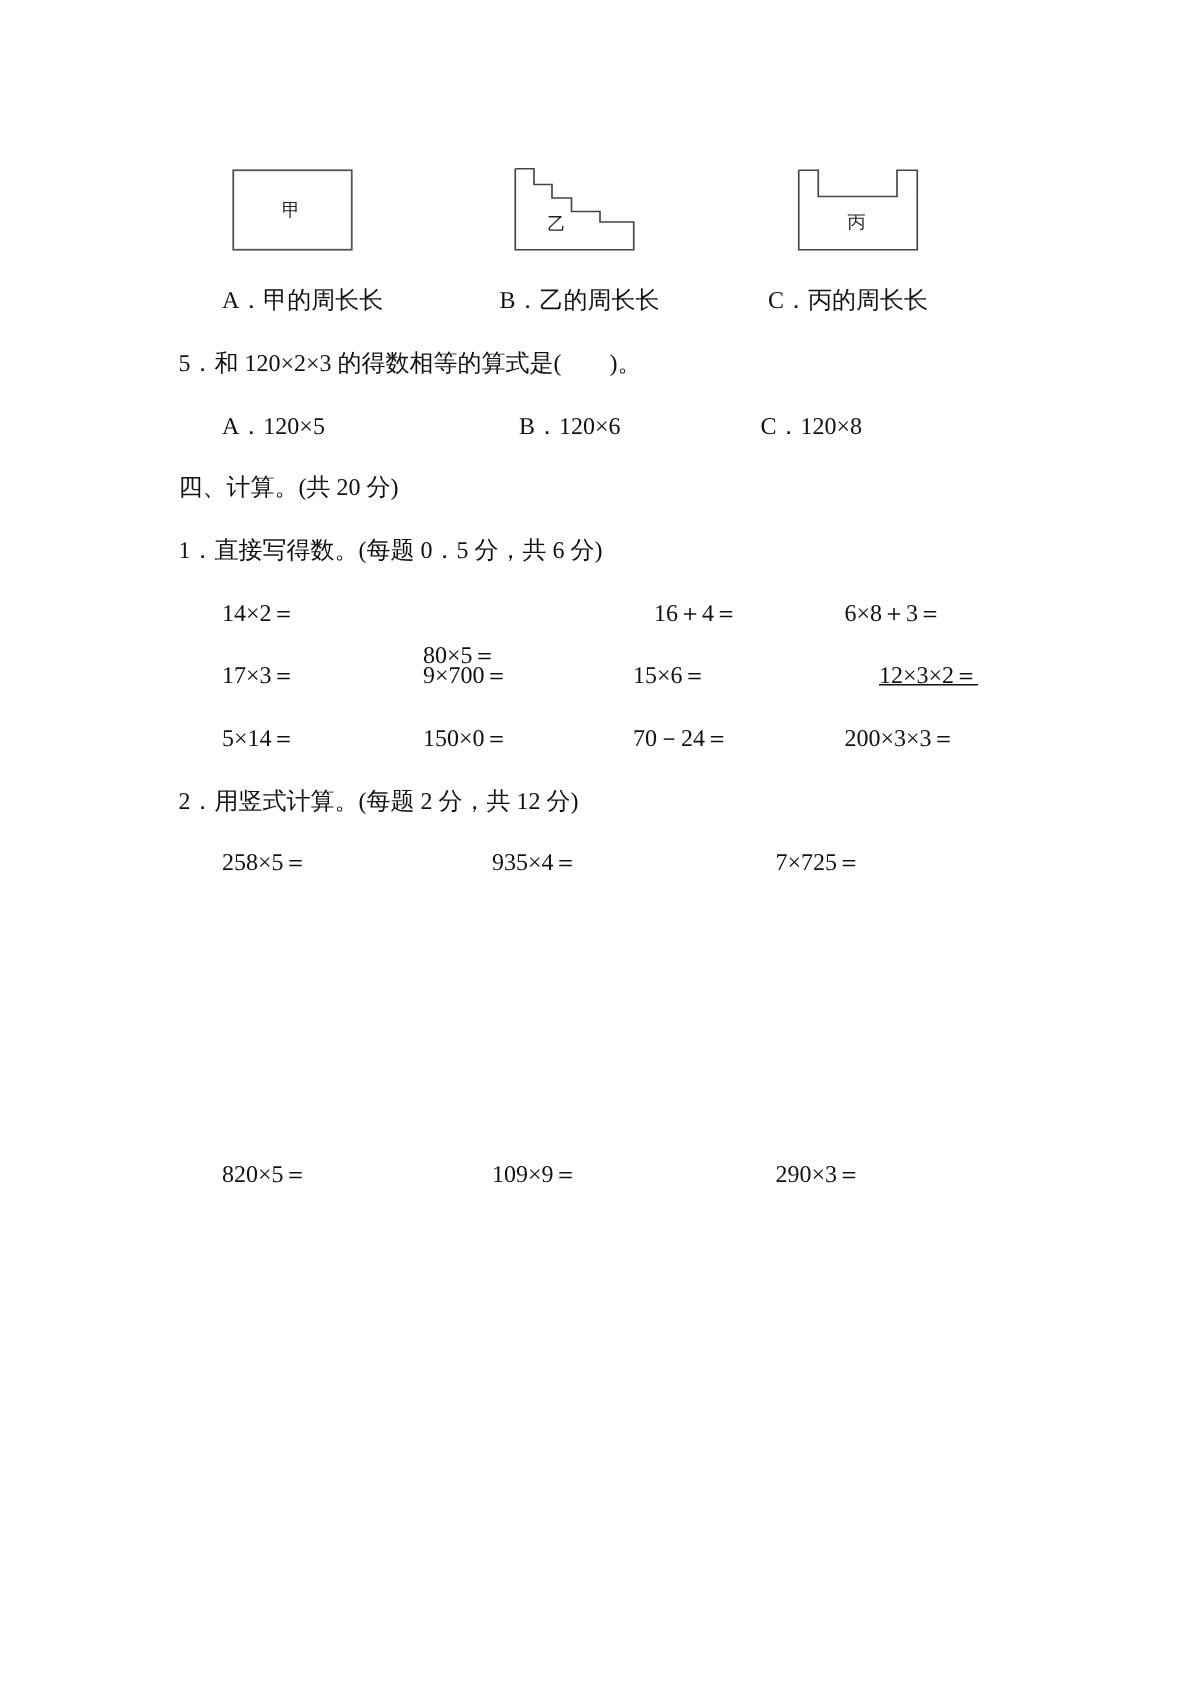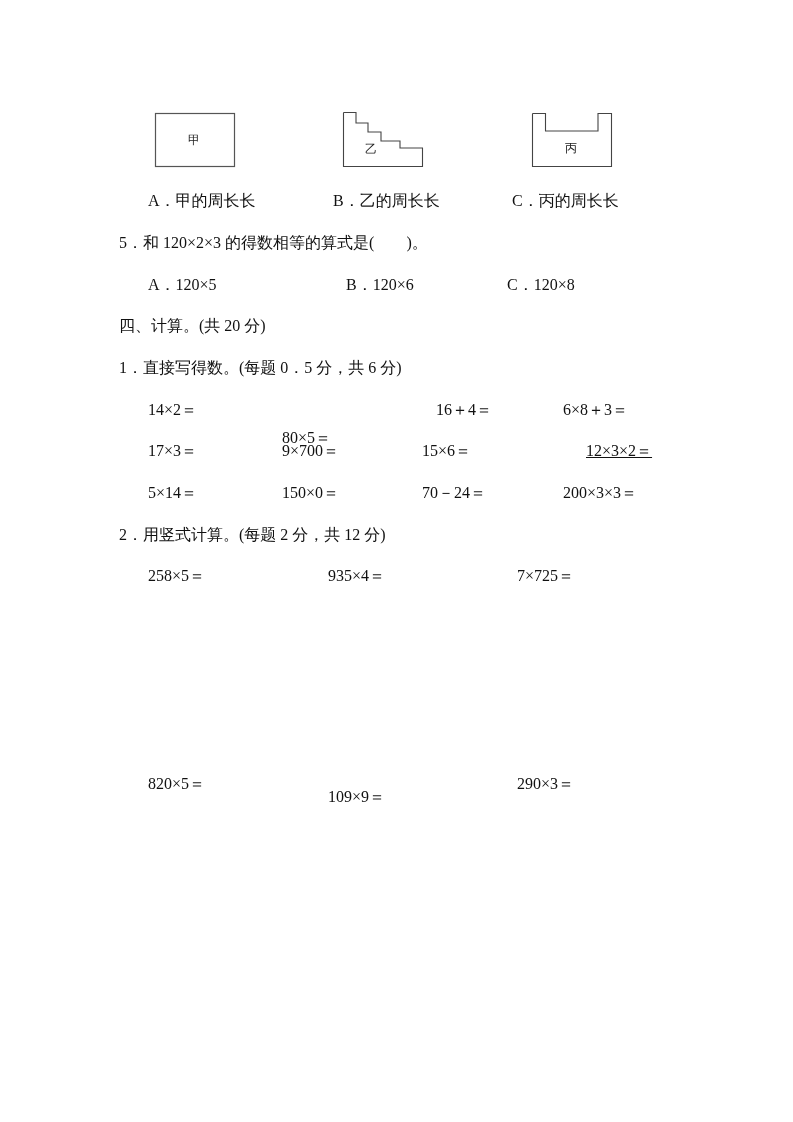--- a/index.html
+++ b/index.html
@@ -92,14 +92,14 @@
 <div class="abs" style="left:422px; top:483px;">70－24＝</div>
 <div class="abs" style="left:563px; top:483px;">200×3×3＝</div>
 
 <div class="abs" style="left:119px; top:525px;">2．用竖式计算。(每题 2 分，共 12 分)</div>
 
 <div class="abs" style="left:148px; top:566px;">258×5＝</div>
 <div class="abs" style="left:328px; top:566px;">935×4＝</div>
 <div class="abs" style="left:517px; top:566px;">7×725＝</div>
 
 <div class="abs" style="left:148px; top:774px;">820×5＝</div>
-<div class="abs" style="left:328px; top:774px;margin-top:13px;">109×9＝</div>
+<div class="abs" style="left:328px; top:774px;">109×9＝</div>
 <div class="abs" style="left:517px; top:774px;">290×3＝</div>
 
 </body></html>

